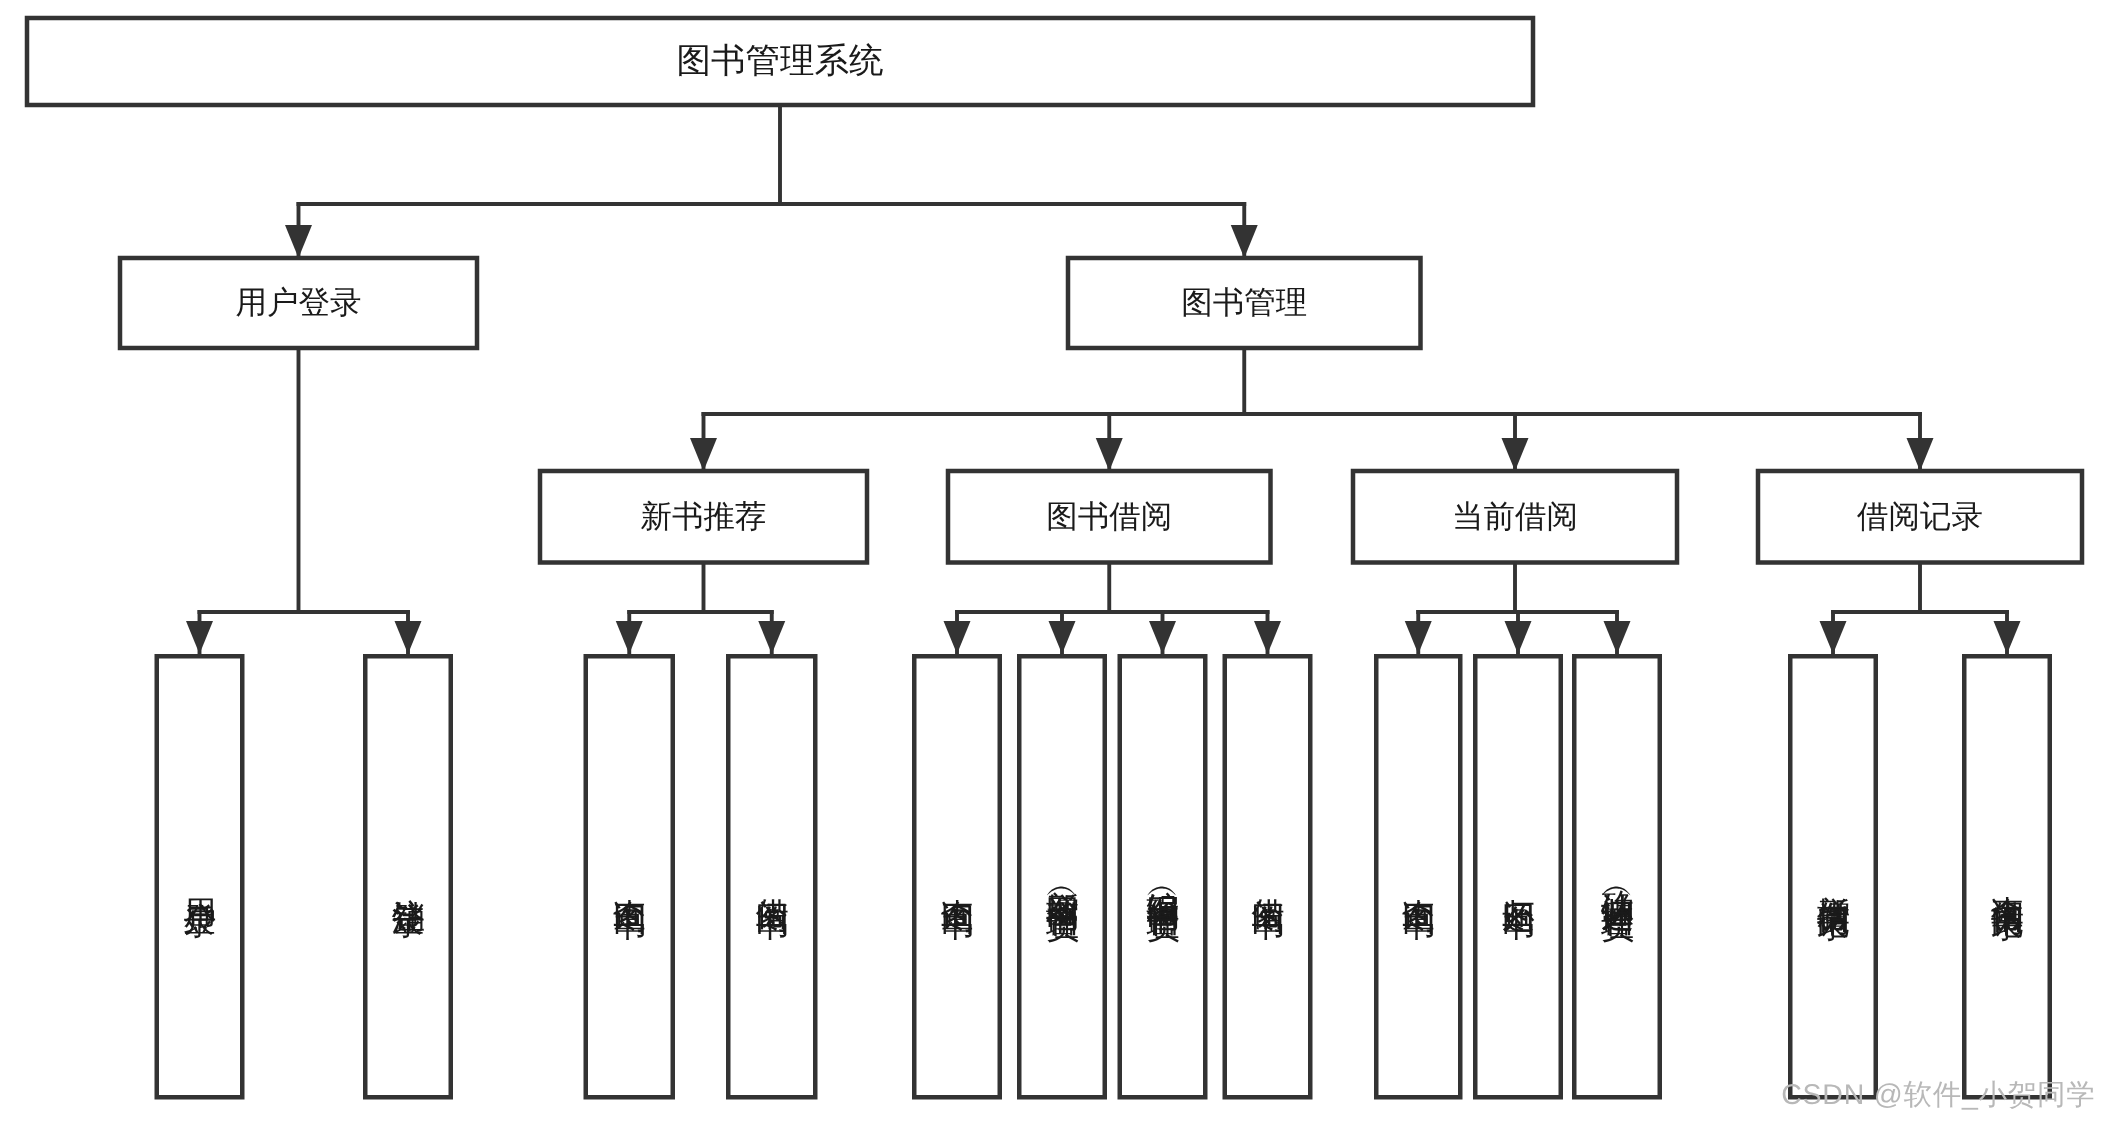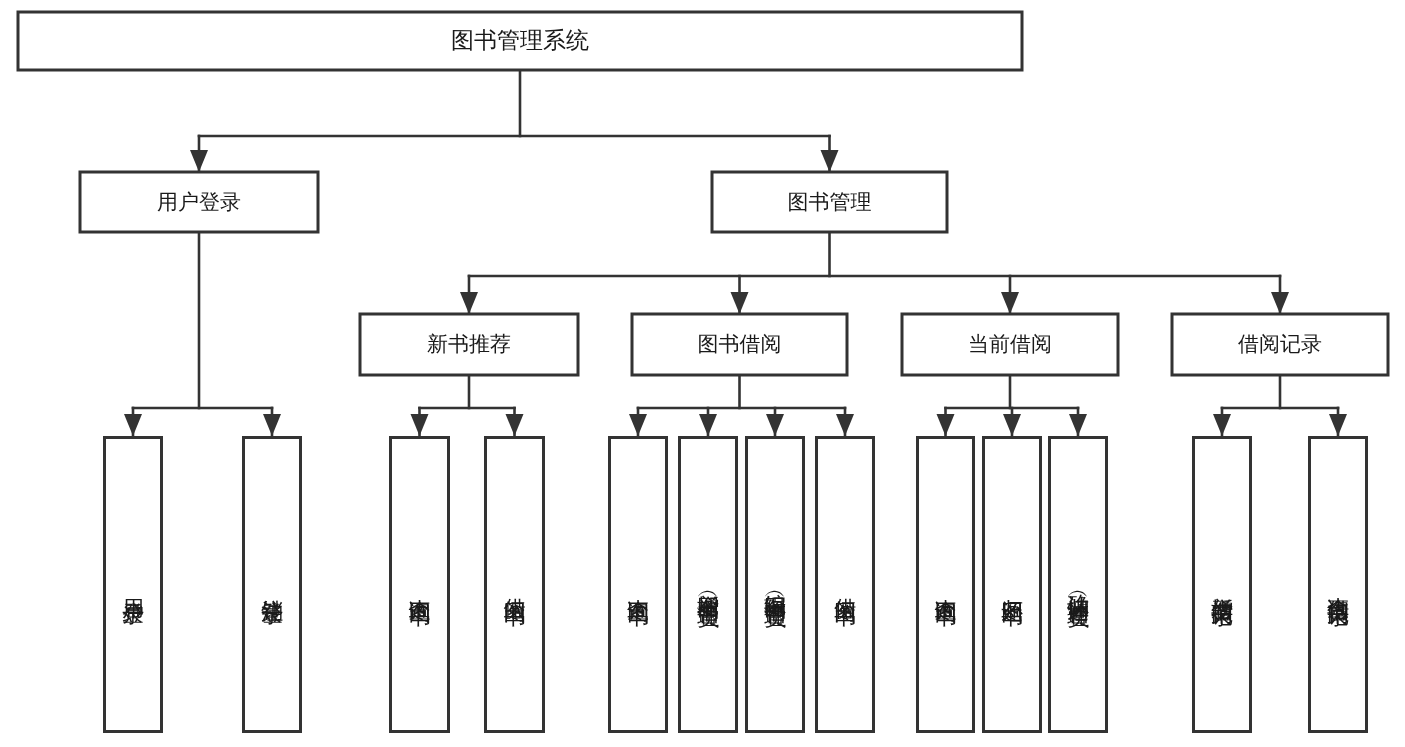--- a/index.html
+++ b/index.html
@@ -190,13 +190,14 @@
       <div class="leaf-label" style="left: 916px; top: 436px; width: 59px; height: 297px;">查询图书</div>
       <div class="leaf-box" style="left: 982px; top: 436px; width: 60px; height: 297px;"></div>
       <div class="leaf-label" style="left: 982px; top: 436px; width: 60px; height: 297px;">归还图书</div>
       <div class="leaf-box" style="left: 1048px; top: 436px; width: 60px; height: 297px;"></div>
       <div class="leaf-label" style="left: 1048px; top: 436px; width: 60px; height: 297px;">确认归还（管理员）</div>
       <div class="leaf-box" style="left: 1192px; top: 436px; width: 60px; height: 297px;"></div>
       <div class="leaf-label" style="left: 1192px; top: 436px; width: 60px; height: 297px;">新增借阅记录</div>
       <div class="leaf-box" style="left: 1308px; top: 436px; width: 60px; height: 297px;"></div>
       <div class="leaf-label" style="left: 1308px; top: 436px; width: 60px; height: 297px;">查询借阅记录</div>
     </div>
+  <div class="watermark">CSDN @软件_小贺同学</div>
 </div>
 
 </body></html>

